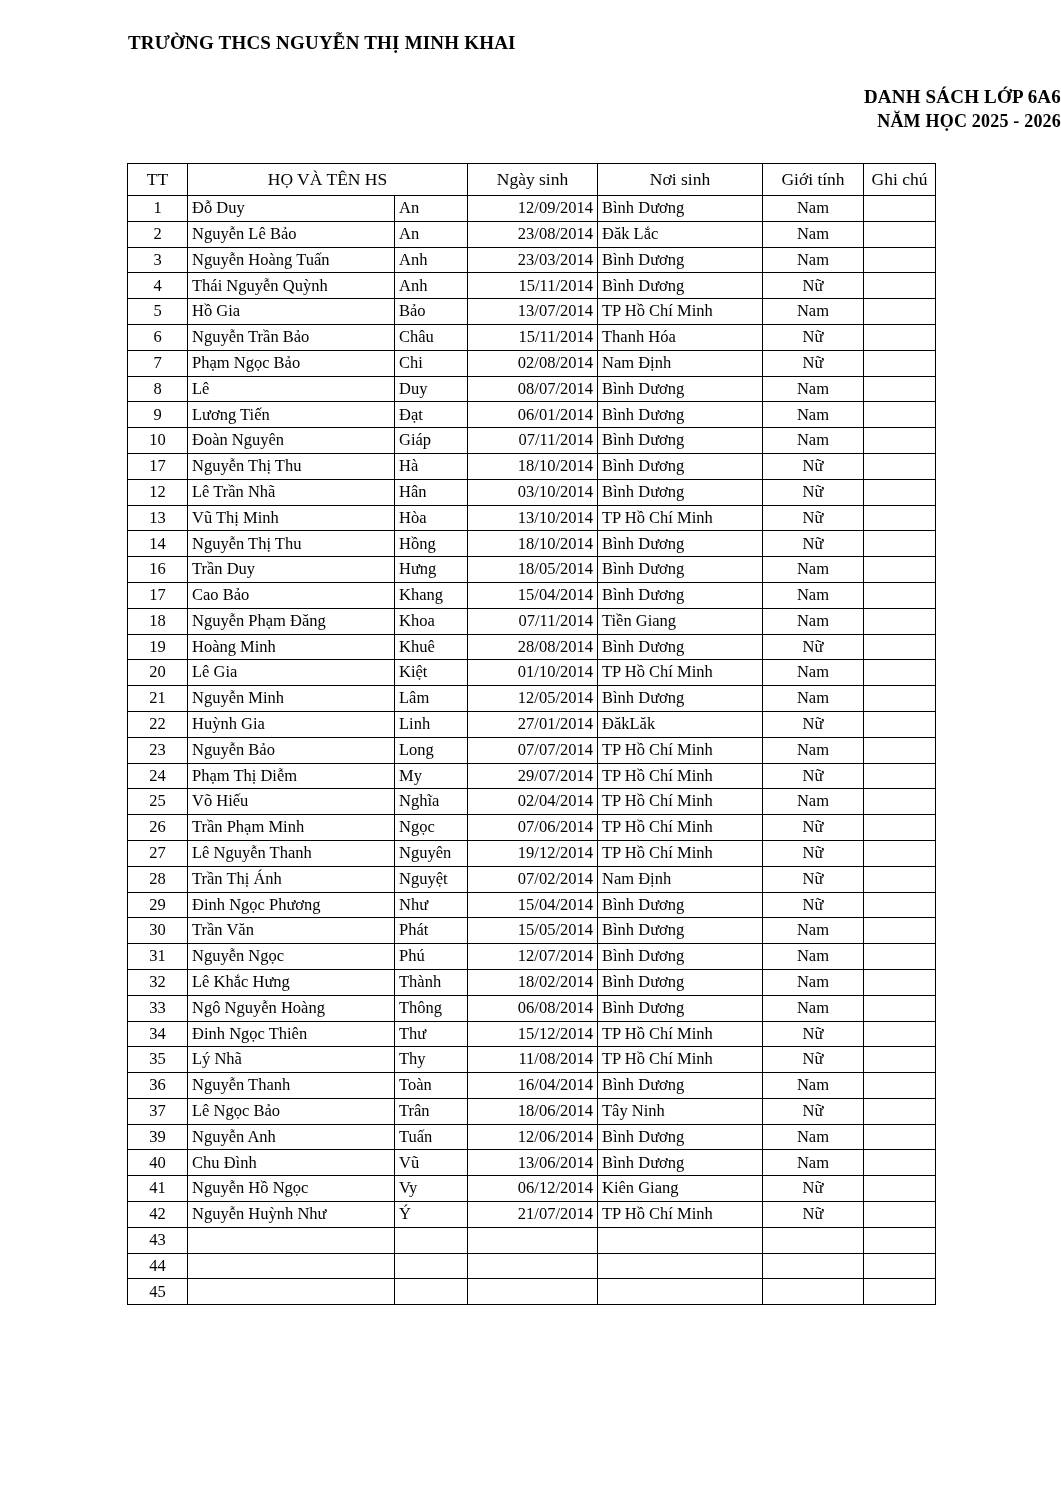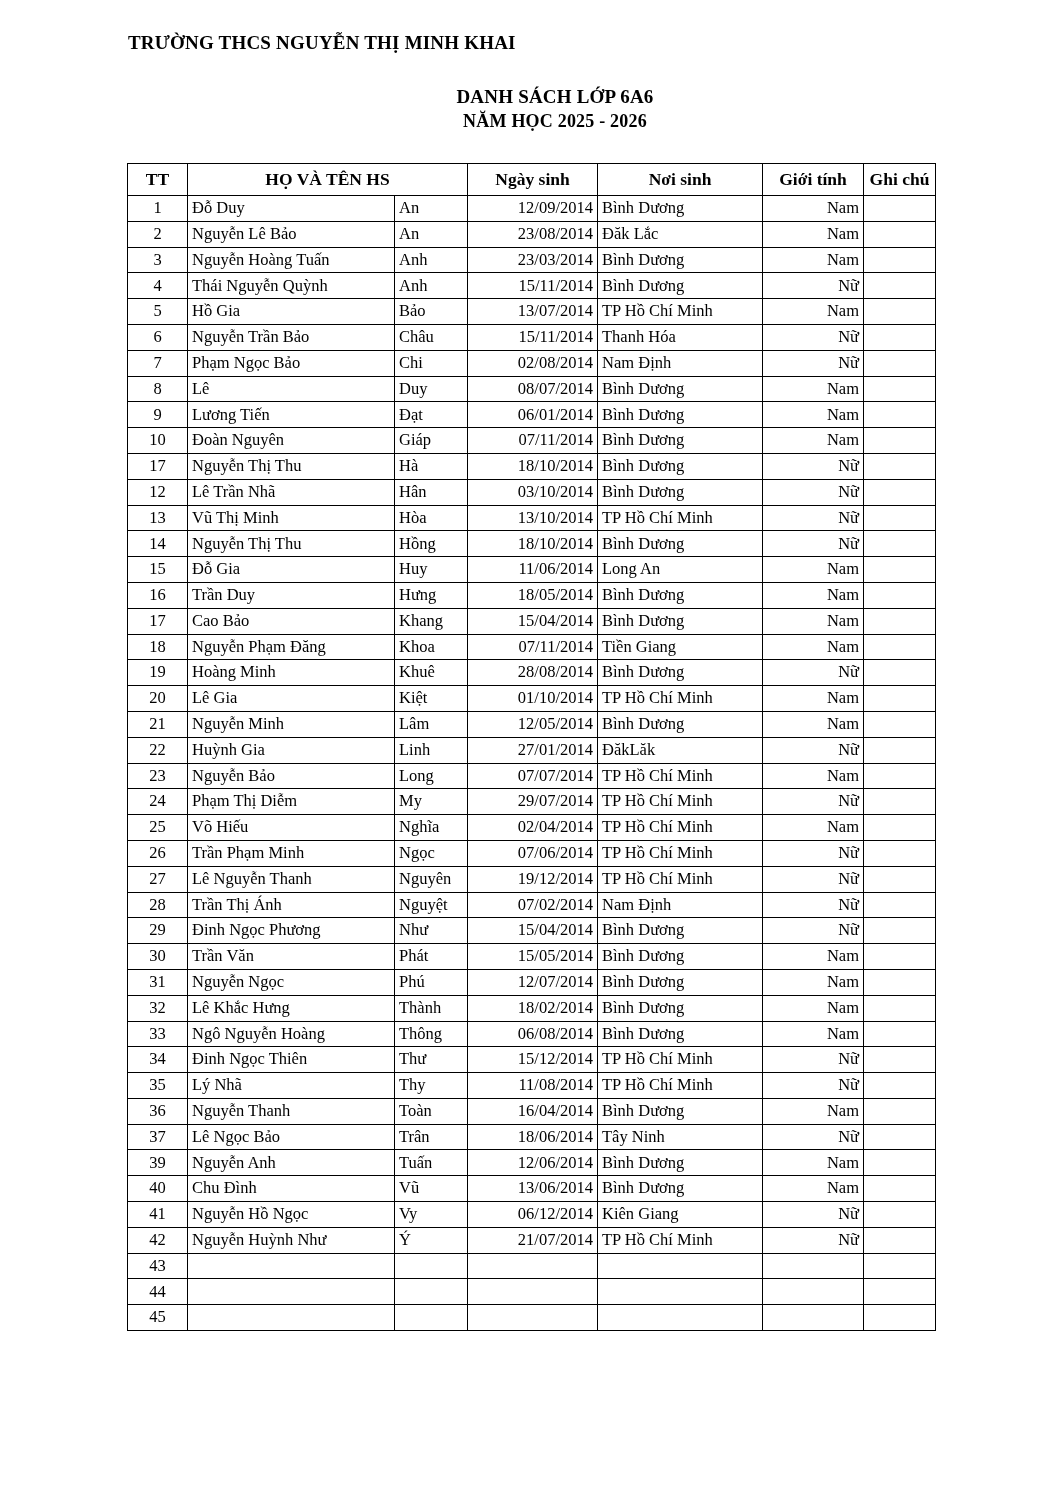--- a/index.html
+++ b/index.html
@@ -31,21 +31,21 @@
     font-weight: bold;
     letter-spacing: 0.2px;
     white-space: nowrap;
   }
 
   .doc-titles {
     position: absolute;
     left: 0;
     top: 84px;
     width: 1061px;
-    text-align: center;
+    text-align: right;
     padding-left: 49px;
     box-sizing: border-box;
   }
   .title-main {
     font-size: 19px;
     font-weight: bold;
     line-height: 25px;
     letter-spacing: 0.2px;
   }
   .title-sub {
@@ -74,41 +74,41 @@
     font-size: 16.5px;
     line-height: 1;
     height: 25.8px;
     padding: 0 4px;
     box-sizing: border-box;
     overflow: hidden;
     white-space: nowrap;
   }
 
   table.roster th {
-    font-weight: bold;
+    font-weight: normal;
     text-align: center;
     font-size: 17.5px;
     height: 32px;
   }
 
   
   col.c-tt      { width: 60px; }
   col.c-surname { width: 207px; }
   col.c-given   { width: 73px; }
   col.c-dob     { width: 130px; }
   col.c-place   { width: 165px; }
   col.c-gender  { width: 101px; }
   col.c-note    { width: 72px; }
 
   td.tt       { text-align: center; }
   td.surname  { text-align: left; }
   td.given    { text-align: left; }
   td.dob      { text-align: right; }
   td.place    { text-align: left; }
-  td.gender   { text-align: right; }
+  td.gender   { text-align: center; }
   td.note     { text-align: center; }
 </style>
 </head>
 <body>
 
 <div class="page">
 
   <div class="school-header">TRƯỜNG THCS NGUYỄN THỊ MINH KHAI</div>
 
   <div class="doc-titles">
@@ -258,29 +258,20 @@
           <tr>
             <td class="tt">14</td>
             <td class="surname">Nguyễn Thị Thu</td>
             <td class="given">Hồng</td>
             <td class="dob">18/10/2014</td>
             <td class="place">Bình Dương</td>
             <td class="gender">Nữ</td>
             <td class="note"></td>
           </tr>
           <tr>
-            <td class="tt">15</td>
-            <td class="surname">Đỗ Gia</td>
-            <td class="given">Huy</td>
-            <td class="dob">11/06/2014</td>
-            <td class="place">Long An</td>
-            <td class="gender">Nam</td>
-            <td class="note"></td>
-          </tr>
-          <tr>
             <td class="tt">16</td>
             <td class="surname">Trần Duy</td>
             <td class="given">Hưng</td>
             <td class="dob">18/05/2014</td>
             <td class="place">Bình Dương</td>
             <td class="gender">Nam</td>
             <td class="note"></td>
           </tr>
           <tr>
             <td class="tt">17</td>

